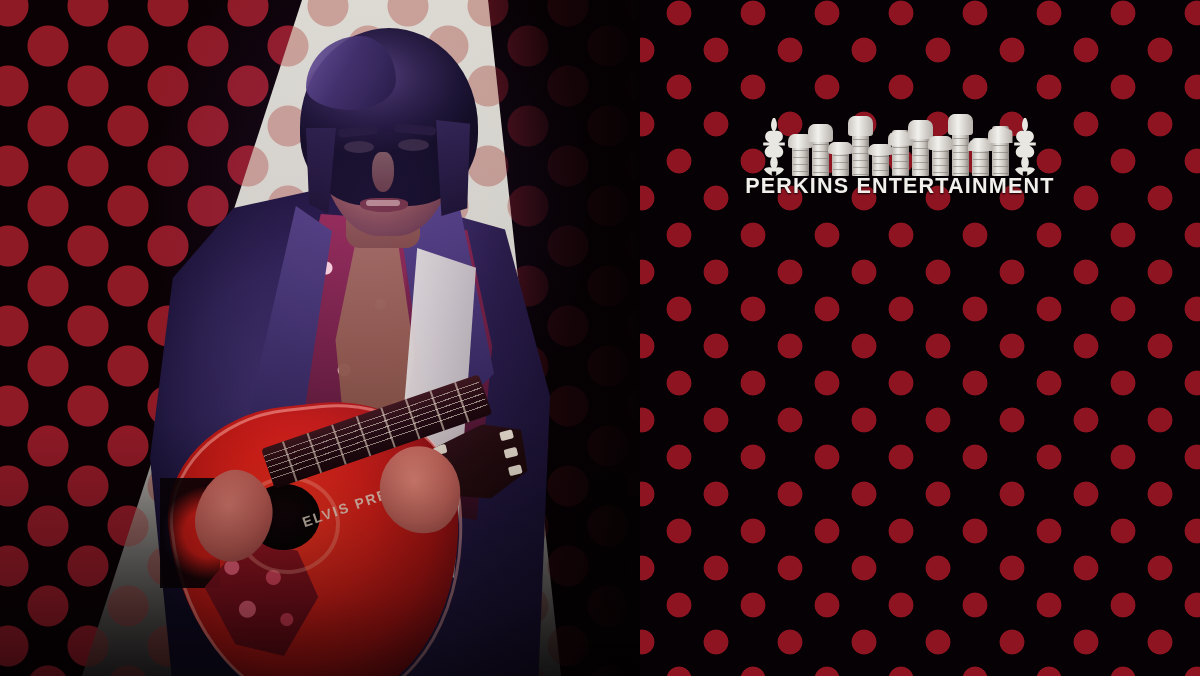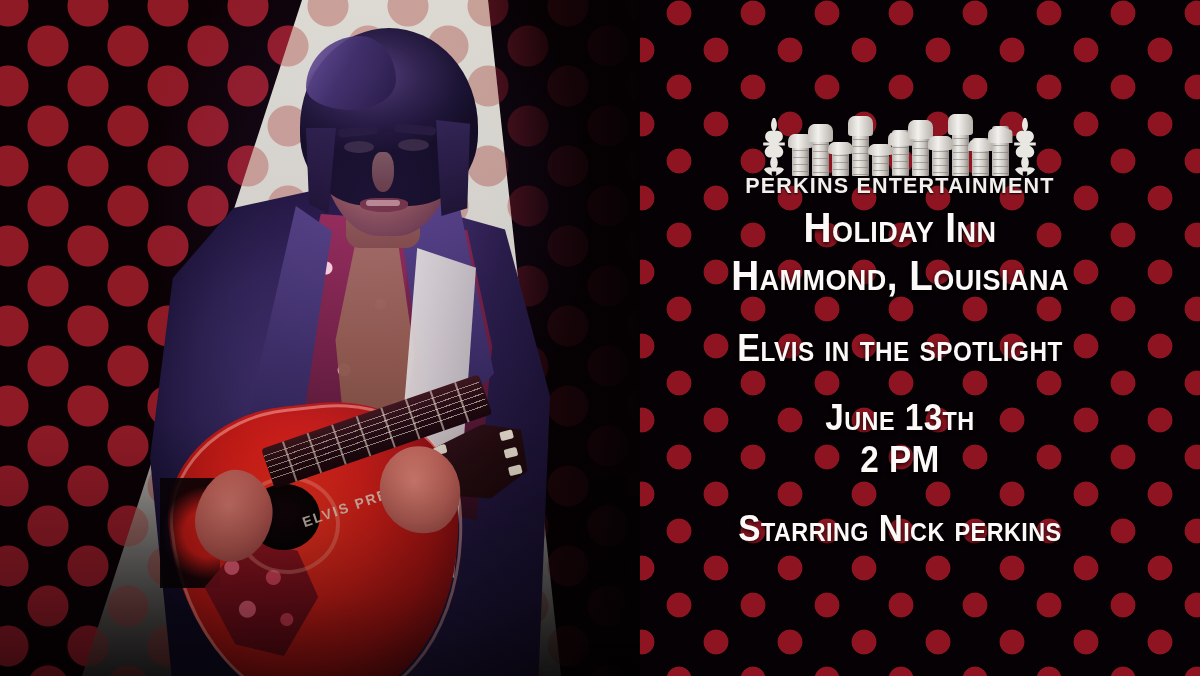--- a/index.html
+++ b/index.html
@@ -429,23 +429,15 @@
         <span class="fleur">
           <svg viewBox="0 0 26 58" width="26" height="58">
             <path fill="#e9e7e2" d="M13 0c2.6 4.6 2.6 9.4 0 13.2 3-1.2 6.6.4 7.6 3.6 1 3.2-.8 6.6-4 7.6h6.2v3.2h-6.6c3.4 1.4 5.4 4.2 5 7.2-.5 3.6-4 5.6-7 4.4 2 3.2 2.2 7.4.2 10.6 3.4-1 6-.2 7.6 1.8-2.4 3.6-6 5.6-9 6.4h1.2v-4.6h-4.4v4.6h1.2c-3-0.8-6.6-2.8-9-6.4 1.6-2 4.2-2.8 7.6-1.8-2-3.2-1.8-7.4.2-10.6-3 1.2-6.5-.8-7-4.4-.4-3 1.6-5.8 5-7.2H1.2v-3.2h6.2c-3.2-1-5-4.4-4-7.6 1-3.2 4.6-4.8 7.6-3.6C8.4 9.4 8.4 4.6 11 0z"></path>
           </svg>
         </span>
 
       </div>
       <div class="logo-name">PERKINS ENTERTAINMENT</div>
     </div>
 
-    <div class="info">
-      <div class="line cap l-venue">Holiday Inn</div>
-      <div class="line cap l-city">Hammond, Louisiana</div>
-      <div class="line cap l-show">Elvis in the spotlight</div>
-      <div class="line cap l-date">June 13th</div>
-      <div class="line cap l-time">2 PM</div>
-      <div class="line cap l-star">Starring Nick perkins</div>
-    </div>
 
   </div>
 </div>
 
 </body></html>

